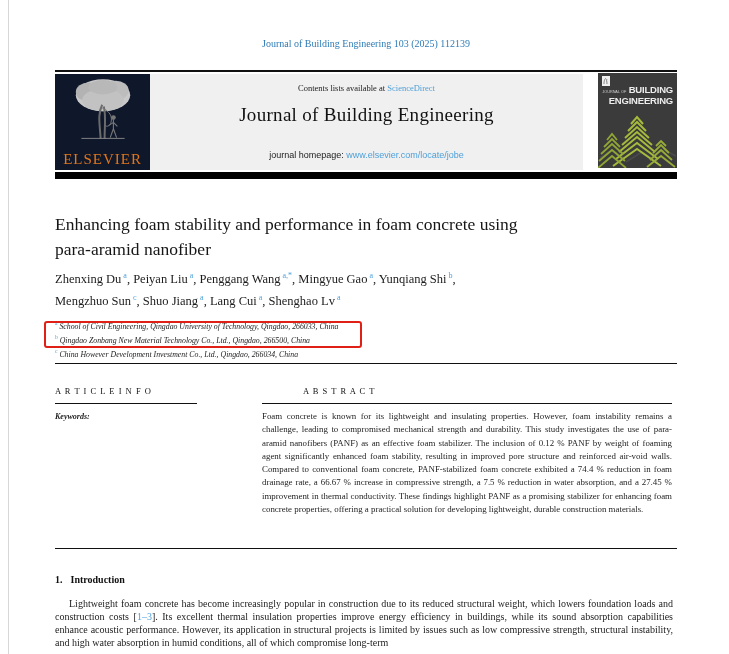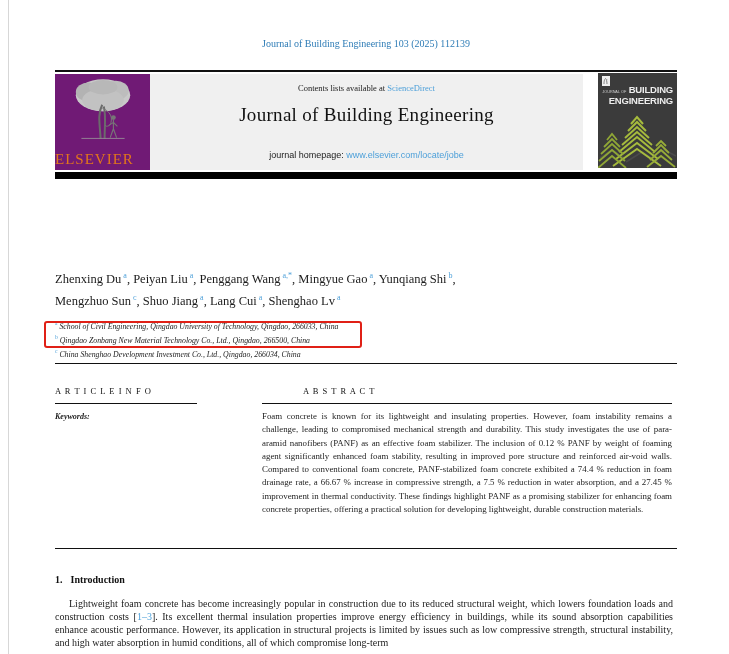--- a/index.html
+++ b/index.html
@@ -6,21 +6,21 @@
   body{width:729px;height:654px;background:#ffffff;font-family:"Liberation Serif",serif;color:#1b1b1b;}
   #page{position:relative;width:689px;height:654px;overflow:hidden;background:#fff;}
   .abs{position:absolute;}
   .rule{background:#111;}
   .edge{position:absolute;top:0;bottom:0;width:1px;background:#d7d7d7;}
   .blue{color:var(--link-blue,#4EA0D9);}
   .citation-line{left:55px;top:38px;width:622px;text-align:center;font-size:10px;color:var(--citation-blue,#2E7CB6);}
   
   .banner-rule-top{left:55px;top:70px;width:622px;height:2px;}
   .banner-rule-bottom{left:55px;top:172px;width:622px;height:7px;background:#000;}
-  .logo-block{left:55px;top:74px;width:95px;height:96px;background:#701a75;text-align:left;}
+  .logo-block{left:55px;top:74px;width:95px;height:96px;background:#0f172a;text-align:right;}
   .elsevier-wordmark{position:absolute;left:0;right:8px;bottom:2px;font-size:15px;letter-spacing:1px;color:var(--elsevier-orange,#E2761B);font-family:"Liberation Serif",serif;}
   .banner-center{left:150px;top:74px;width:433px;height:96px;background:#f0f0f0;text-align:center;}
   .contents-line{position:absolute;top:9px;left:0;right:0;font-size:8.5px;color:#222;}
   .journal-title{position:absolute;top:30px;left:0;right:0;font-size:19px;color:#111;letter-spacing:.3px;}
   .homepage-line{position:absolute;top:76px;left:0;right:0;font-size:9px;font-family:"Liberation Sans",sans-serif;color:#222;}
   .cover{left:598px;top:73px;width:79px;height:95px;background:var(--cover-bg,#3B3B3B);overflow:hidden;}
   .cover-mark{position:absolute;left:4px;top:3px;width:8px;height:10px;}
   .cover-title{position:absolute;top:13px;right:4px;left:2px;text-align:right;font-family:"Liberation Sans",sans-serif;font-weight:bold;color:#ededed;font-size:9.5px;line-height:8.5px;letter-spacing:-.2px;}
   .cover-kicker{font-size:3.8px;font-weight:normal;color:#cfcfcf;letter-spacing:0;}
   .cover-trees{position:absolute;left:0;bottom:0;width:79px;height:56px;}
@@ -110,27 +110,31 @@
         <path d="M58 34 L63 29 L68 34"></path>
         <path d="M55 41 L63 33 L71 41"></path>
         <path d="M52 48 L63 38 L74 48"></path>
         <path d="M49 55 L63 44 L77 55"></path>
       </g>
     </svg>
   </div>
 
   <div class="abs banner-rule-bottom"></div>
 
+  <div class="abs article-title">
+    <span>Enhancing foam stability and performance in foam concrete using</span><br>
+    <span>para-aramid nanofiber</span>
+  </div>
 
   <div class="abs author-list"><span>Zhenxing Du</span><sup class="blue"> a</sup>, <span>Peiyan Liu</span><sup class="blue"> a</sup>, <span>Penggang Wang</span><sup class="blue"> a,*</sup>, <span>Mingyue Gao</span><sup class="blue"> a</sup>, <span>Yunqiang Shi</span><sup class="blue"> b</sup>, <br><span>Mengzhuo Sun</span><sup class="blue"> c</sup>, <span>Shuo Jiang</span><sup class="blue"> a</sup>, <span>Lang Cui</span><sup class="blue"> a</sup>, <span>Shenghao Lv</span><sup class="blue"> a</sup></div>
 
   <div class="abs affiliation-list">
       <div><sup class="blue">a</sup><span> School of Civil Engineering, Qingdao University of Technology, Qingdao, 266033, China</span></div>
       <div><sup class="blue">b</sup><span> Qingdao Zonbang New Material Technology Co., Ltd., Qingdao, 266500, China</span></div>
-      <div><sup class="blue">c</sup><span> China Shenghao Development Investment Co., Ltd., Qingdao, 266034, China</span></div>
+      <div><sup class="blue">c</sup><span> China However Development Investment Co., Ltd., Qingdao, 266034, China</span></div>
     </div>
   <div class="abs highlight-box"></div>
 
   <div class="abs rule rule-mid1"></div>
 
   <div class="abs info-heading">A R T I C L E  I N F O</div>
   <div class="abs rule info-rule"></div>
   <div class="abs keywords-label">Keywords:</div>
 
   <div class="abs abstract-heading">A B S T R A C T</div>

